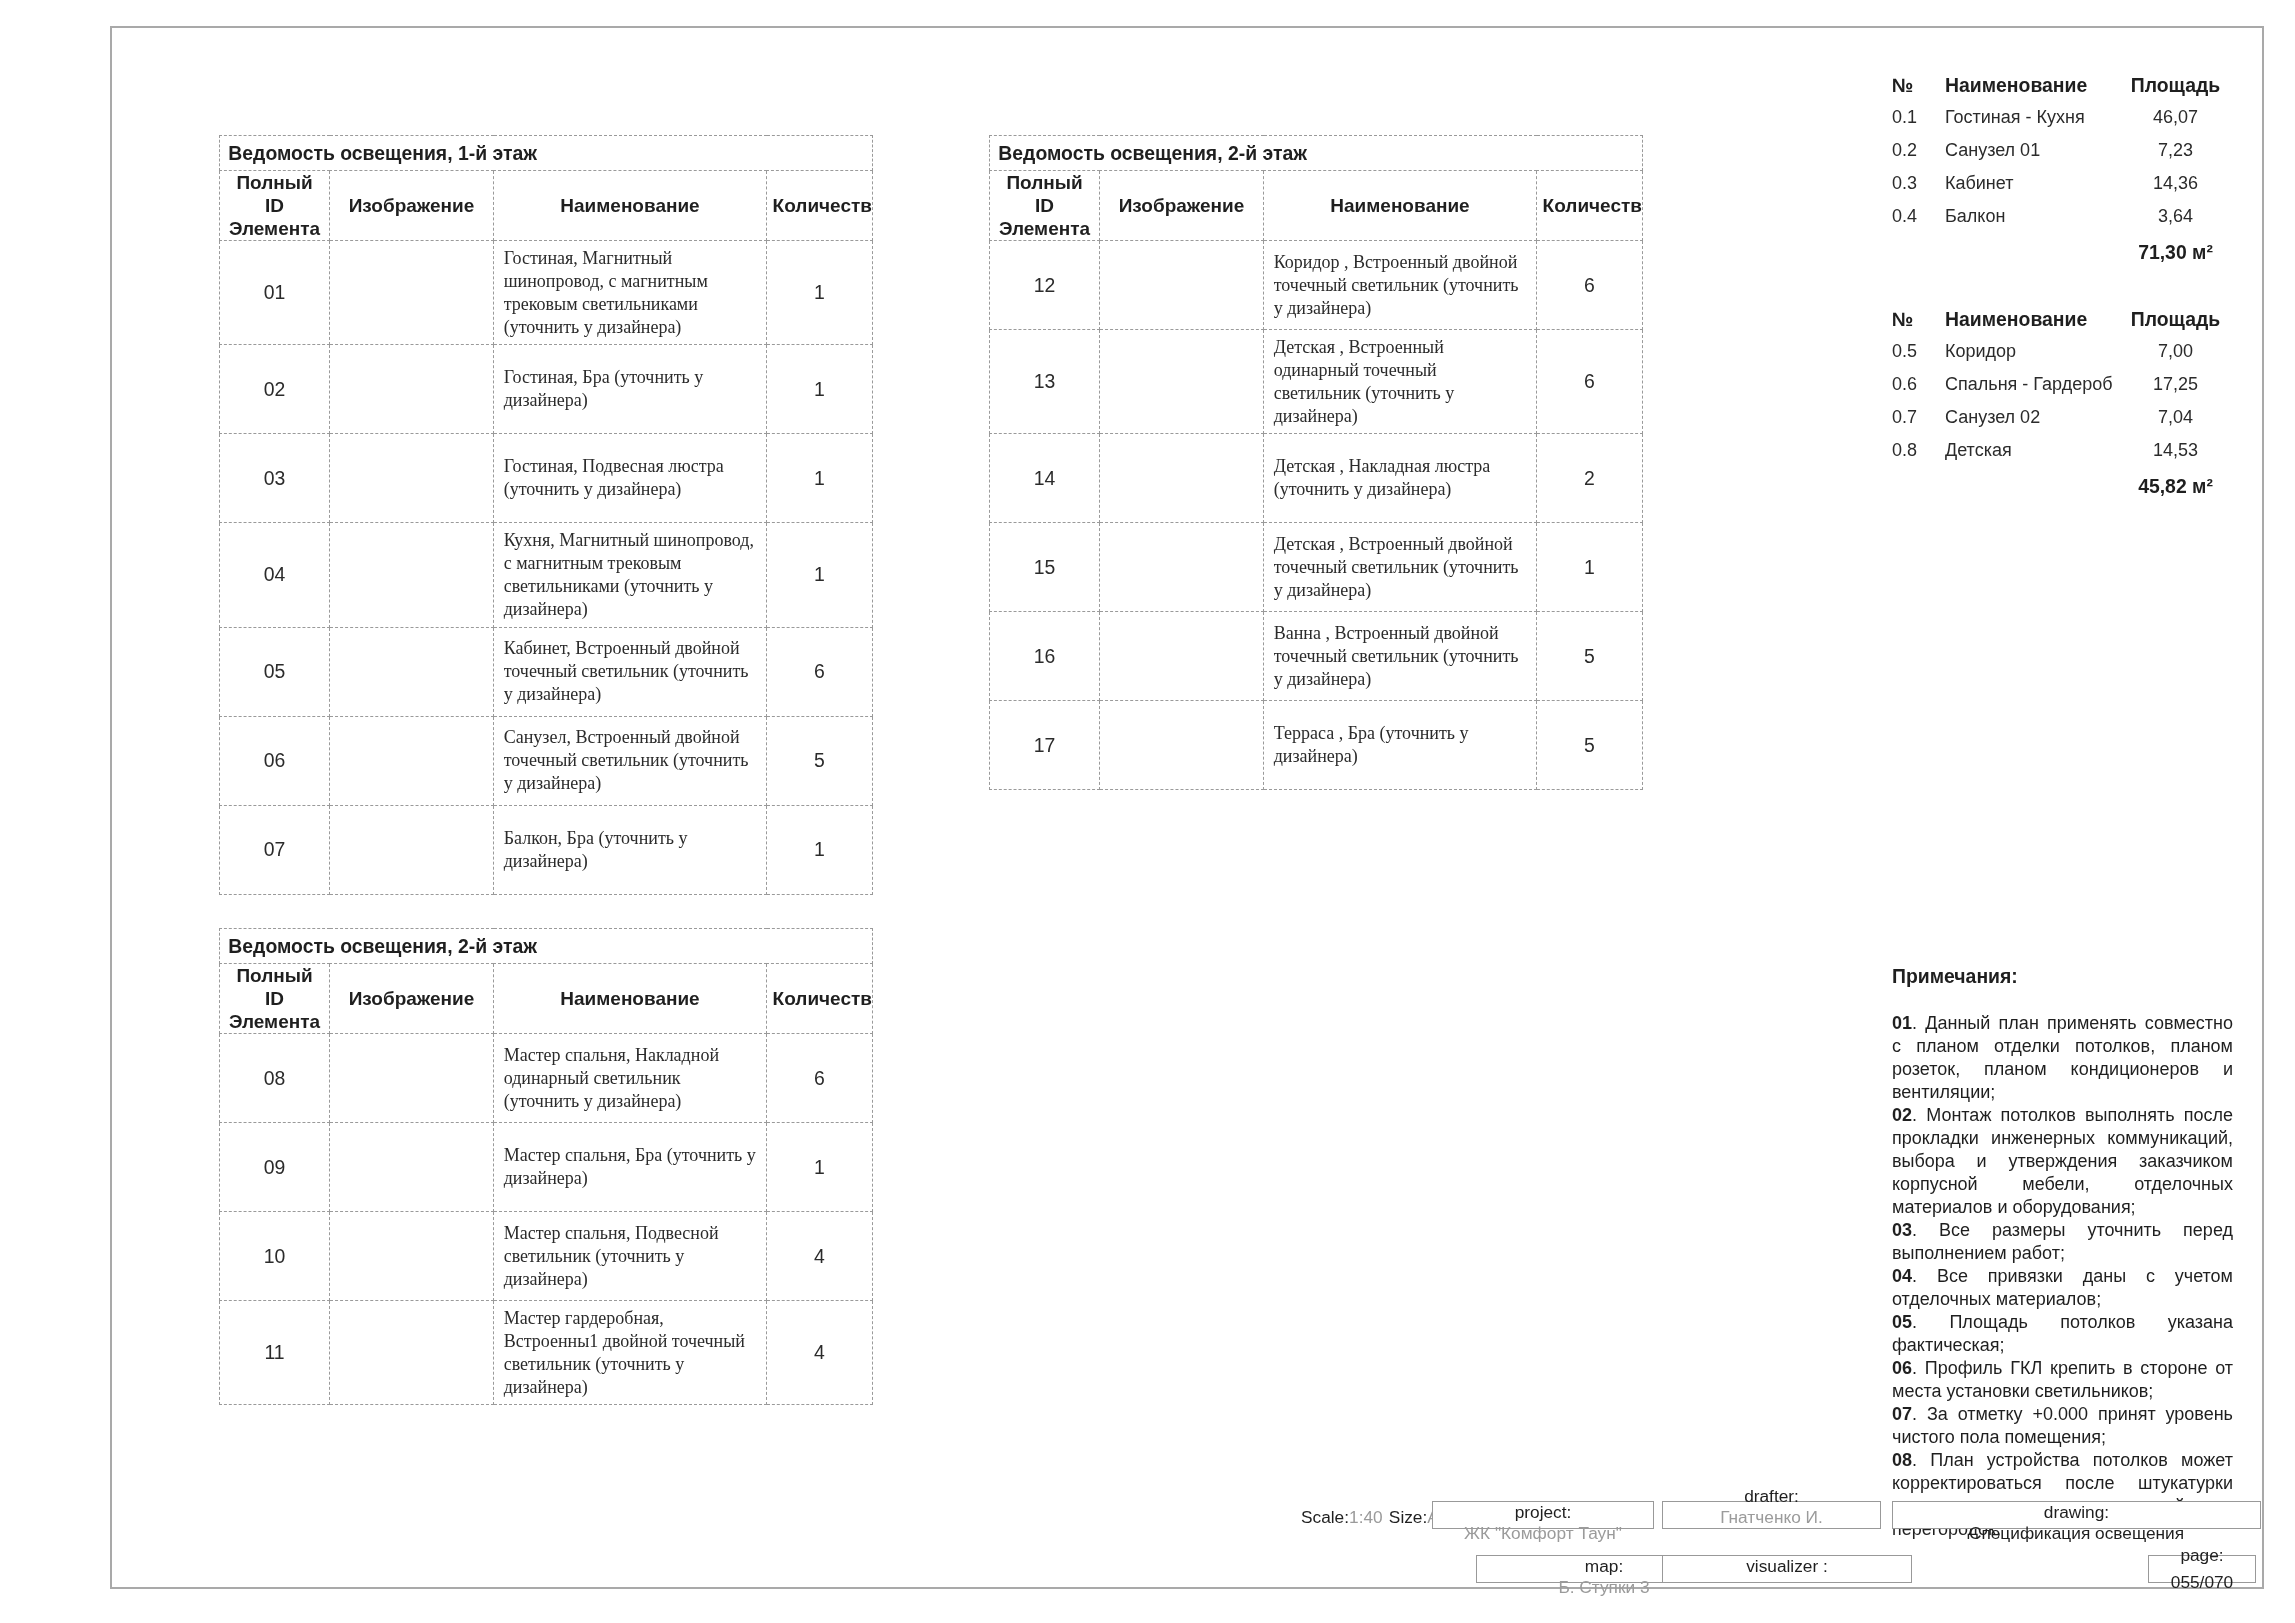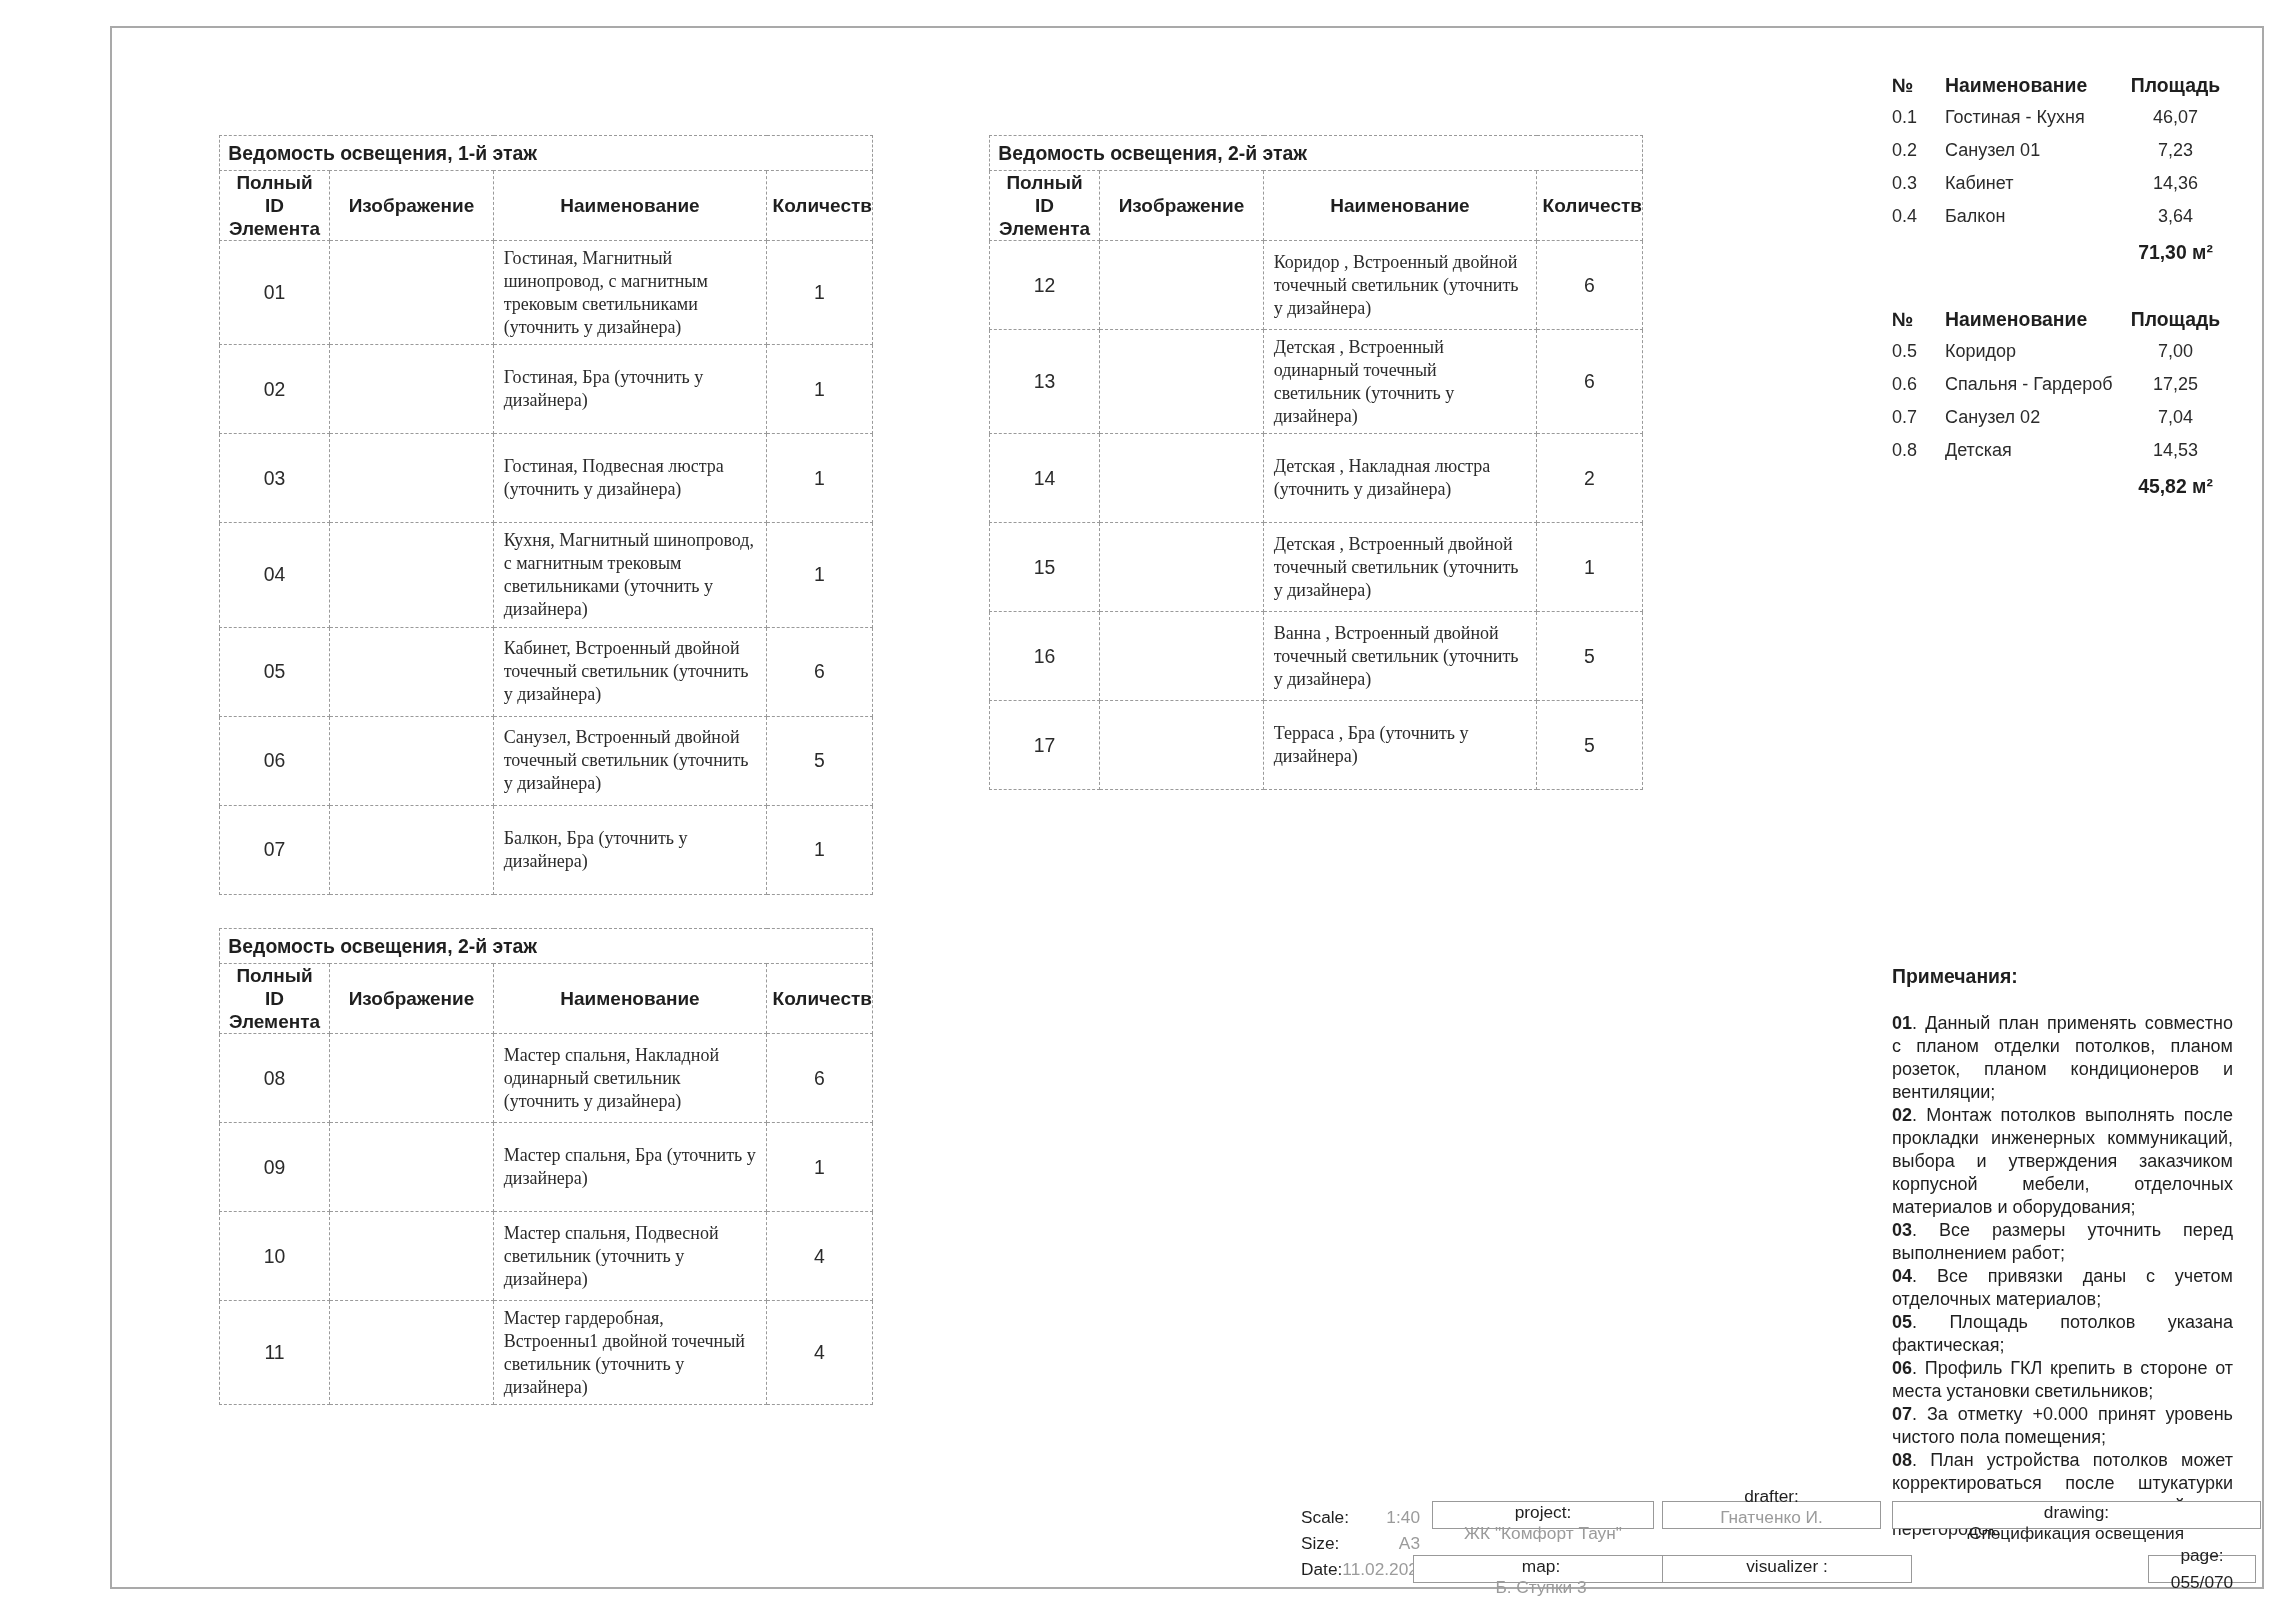--- a/index.html
+++ b/index.html
@@ -34,30 +34,30 @@
   table.area col.c-area{width:97px;}
   table.area tr.total td{font-weight:bold;font-size:19.4px;color:#1f1f1f;height:39px;}
 
   
   #notes{left:1892px;top:965px;width:341px;}
   .notes-title{font-weight:bold;font-size:19.4px;margin:0 0 23.6px 0;}
   .notes p{margin:0;font-size:18px;line-height:23px;text-align:justify;color:#1f1f1f;}
   .notes p b{font-weight:bold;}
 
   
-  .meta{position:absolute;left:1301px;top:1507px;width:119px;display:flex;flex-direction:column;gap:6.2px;}
+  .meta{position:absolute;left:1301px;top:1507px;width:119px;display:flex;flex-direction:row;gap:6.2px;}
   .meta-row{display:flex;justify-content:space-between;font-size:17.3px;height:20px;align-items:center;}
   .gray{color:#9b9b9b;}
   .tb-box{position:absolute;height:28px;border:1.4px solid #999999;box-sizing:border-box;
           display:flex;align-items:center;justify-content:space-between;
           padding:0 1px;font-size:17.3px;background:#fff;flex-direction:column;}
   #box-project{left:1432px;top:1501px;width:222px;}
   #box-drafter{left:1662px;top:1501px;width:219px;justify-content:flex-end;}
   #box-drawing{left:1892px;top:1501px;width:369px;}
-  #box-map{left:1413px;top:1555px;width:256px;align-items:center;}
+  #box-map{left:1476px;top:1555px;width:256px;align-items:center;}
   #box-visualizer{left:1662px;top:1555px;width:250px;justify-content:flex-start;}
   #box-page{left:2148px;top:1555px;width:108px;justify-content:center;gap:5.6px;}
   .tb-label{color:#1f1f1f;white-space:nowrap;}
   .tb-value{white-space:nowrap;}
   .val-gray{color:#9b9b9b;}
   .val-black{color:#1f1f1f;}
 </style>
 </head>
 <body>
 

